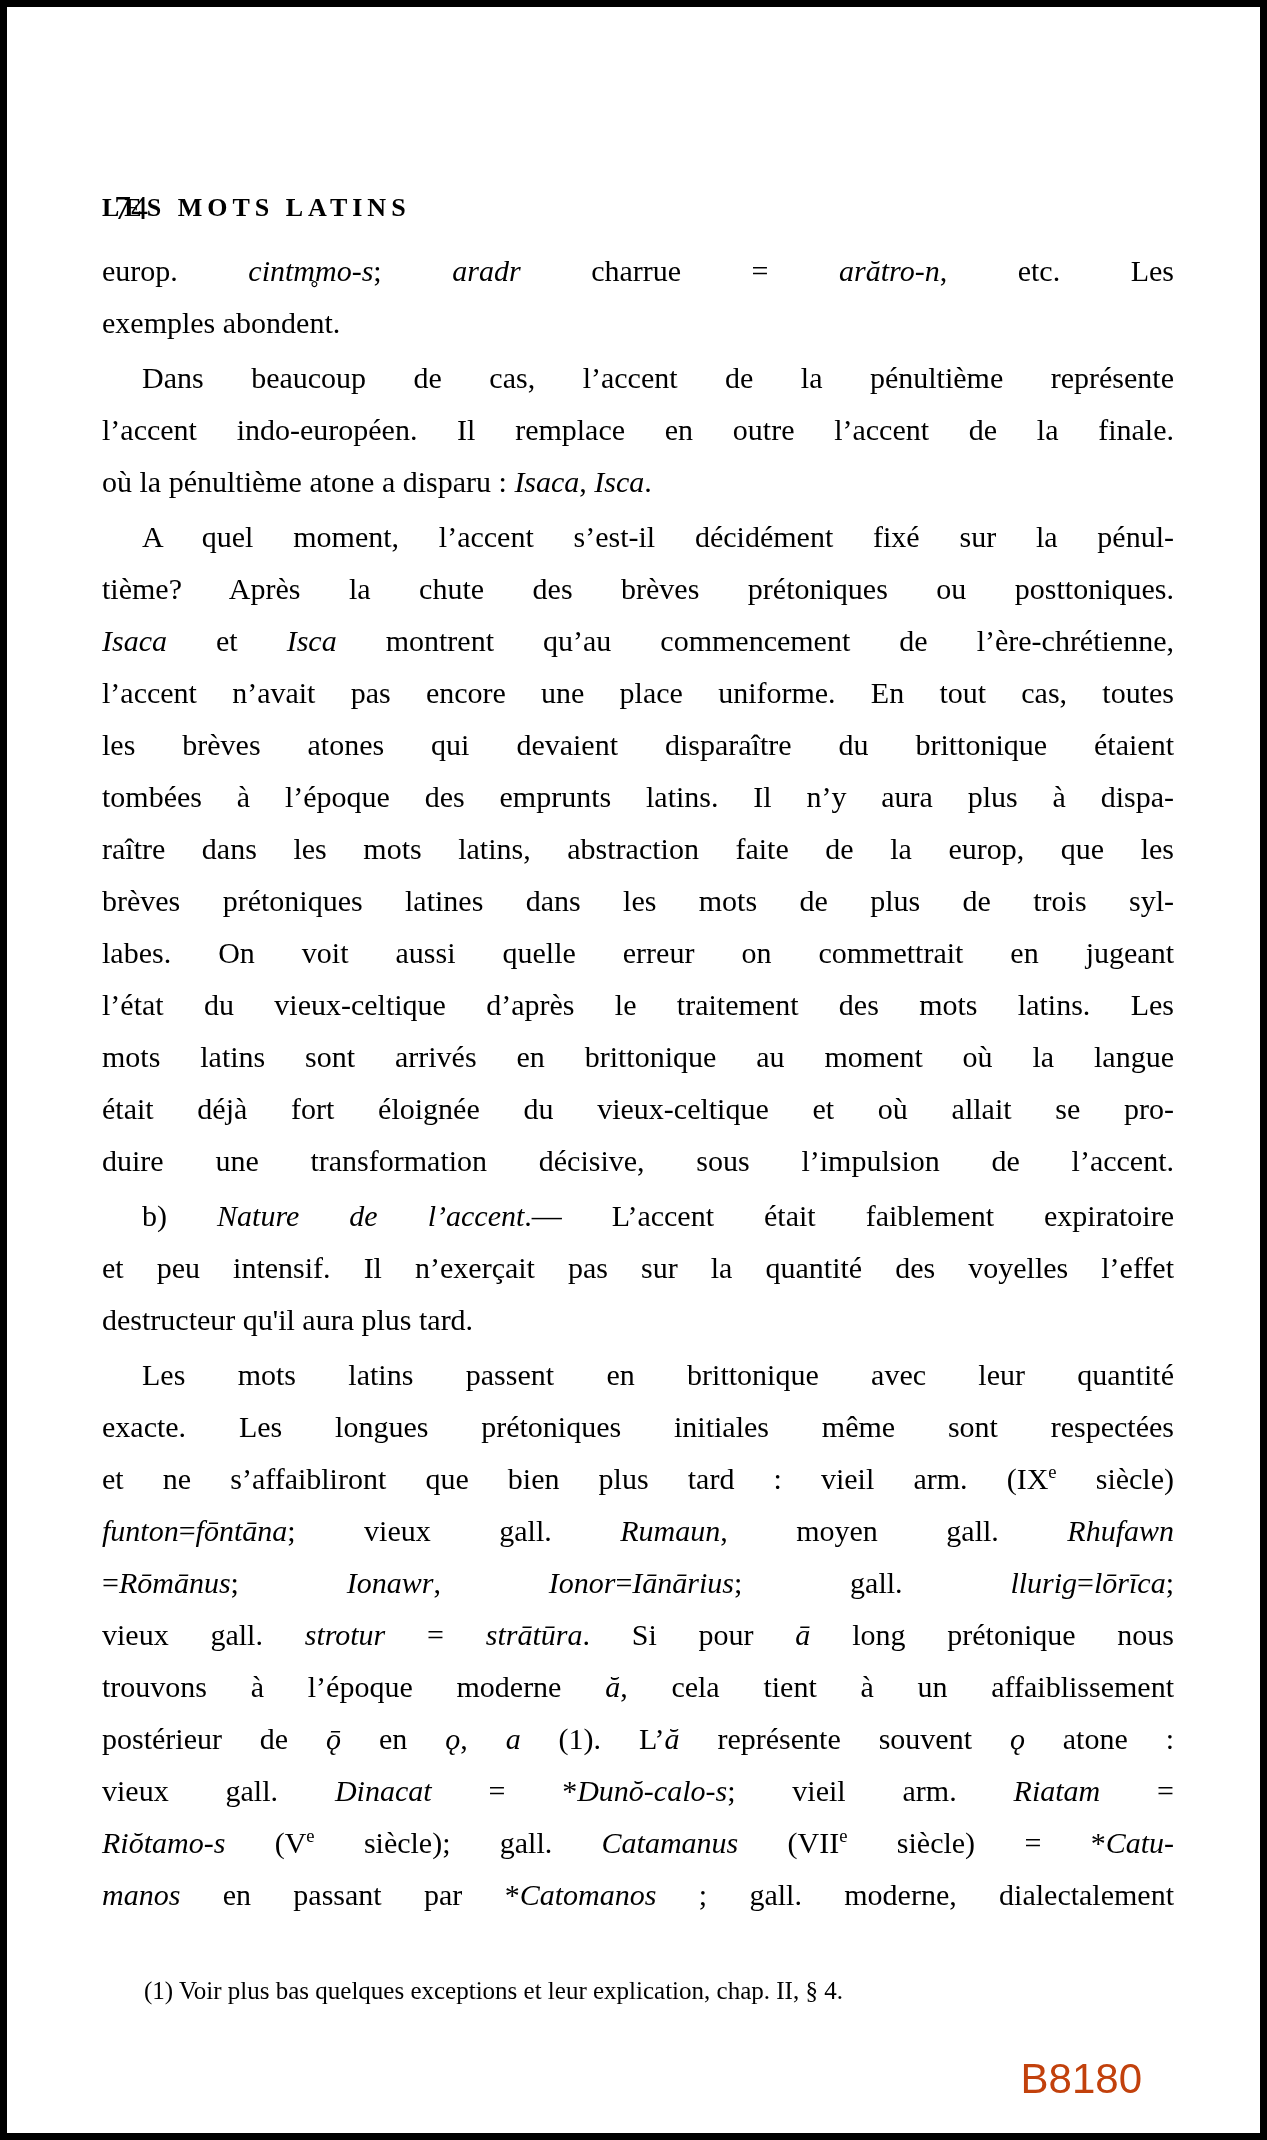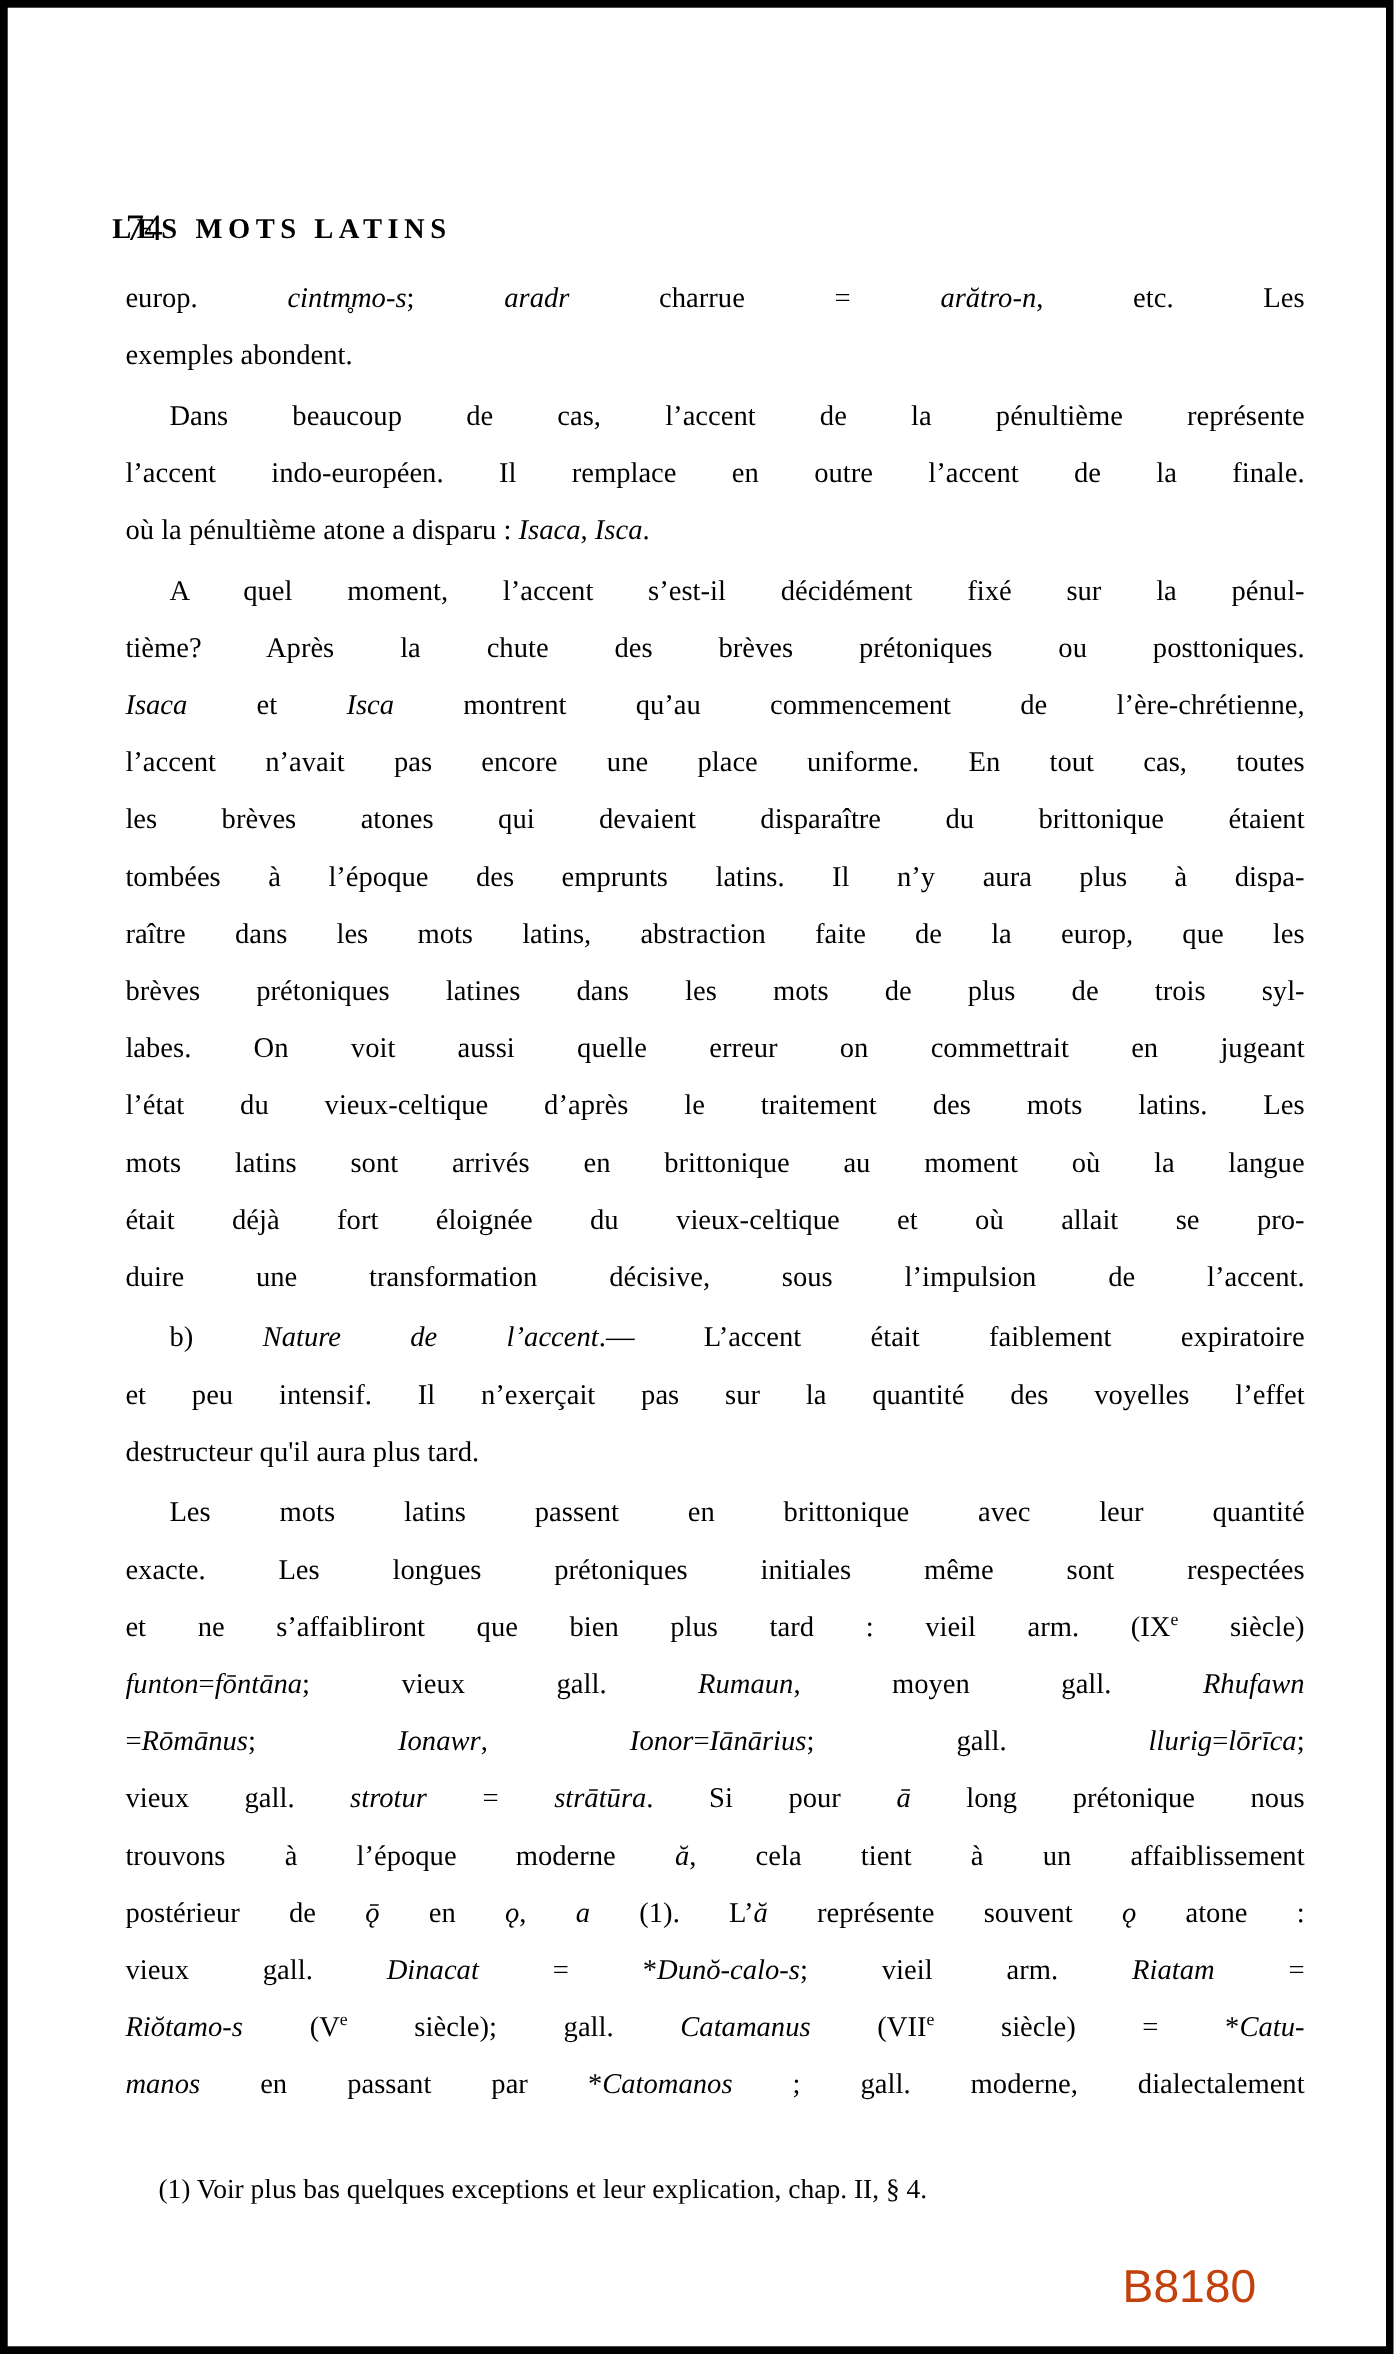--- a/index.html
+++ b/index.html
@@ -23,21 +23,21 @@
   .pageno{
     position:absolute;left:0;top:0;
     font-weight:400;font-size:34px;margin-left:12px;
   }
   .runtitle{
     font-weight:700;font-size:26px;letter-spacing:5px;
     padding-top:4px;
   }
   .bodytext{
     position:absolute;left:95px;top:238px;width:1072px;
-    font-size:26px;line-height:52px;margin-left:12px;
+    font-size:30px;line-height:52px;
   }
   .para + .para{margin-top:3px;}
   .line{
     text-align:justify;
     text-align-last:justify;
     -moz-text-align-last:justify;
   }
   .line.nojust{text-align-last:left;-moz-text-align-last:left;}
   .line.indent{text-indent:40px;}
   .it{font-style:italic;}

